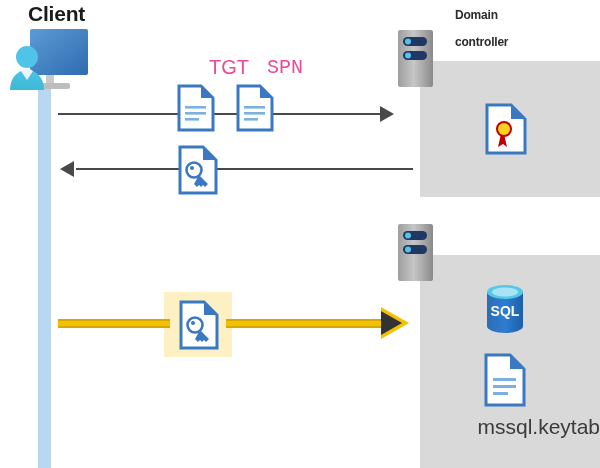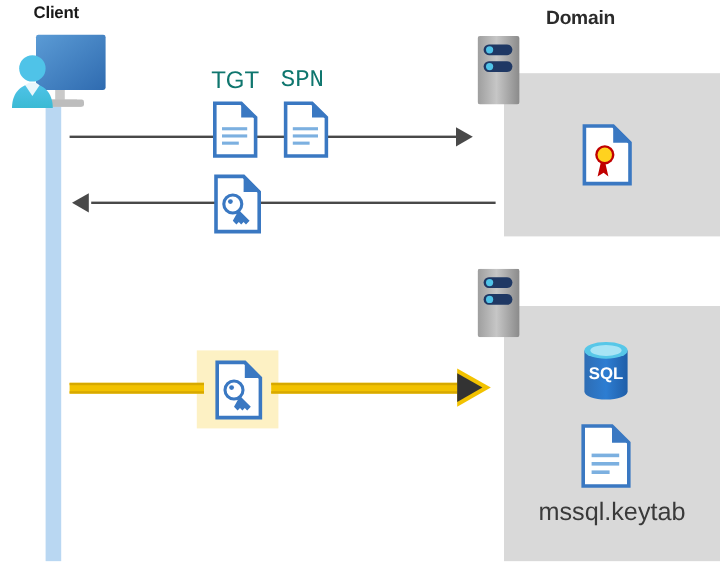--- a/index.html
+++ b/index.html
@@ -19,50 +19,51 @@
   
   .title {
     position: absolute;
     font-weight: bold;
     color: #2b2b2b;
     letter-spacing: -0.2px;
   }
   #client-title {
     left: 28px;
     top: 2px;
-    font-size: 14px;
+    font-size: 21px;
     color: #1a1a1a;
   }
   #dc-title {
     left: 455px;
     top: 2px;
-    font-size: 16px;
+    font-size: 12px;
     line-height: 27px;
     width: 145px;
   }
   #linux-title {
     left: 455px;
     top: 225px;
     font-size: 20px;
     line-height: 27px;
     width: 145px;
   }
   .flow-label {
     position: absolute;
     font-size: 20px;
-    color: #0f766e;
+    color: #ec4899;
+    margin-left: 33px;
   }
   #label-tgt { left: 176px; top: 56px; }
   #label-spn { left: 234px; top: 56px; font-family: Liberation Mono, monospace; }
   #keytab-label {
     position: absolute;
     left: 420px;
     top: 415px;
     width: 180px;
-    text-align: center;
+    text-align: right;
     font-size: 21px;
     color: #3a3a3a;
   }
 
   
   .panel {
     position: absolute;
     background: #d9d9d9;
   }
   #dc-panel   { left: 420px; top: 61px;  width: 180px; height: 136px; }
@@ -312,18 +313,19 @@
     <path d="M26 2 l14 14 h-14 z" fill="#3a78c2"></path>
     <rect x="9" y="25" width="23" height="3" fill="#7cb0e0"></rect>
     <rect x="9" y="32" width="23" height="3" fill="#7cb0e0"></rect>
     <rect x="9" y="39" width="15" height="3" fill="#7cb0e0"></rect>
   </svg>
 
   <div class="title" id="client-title">Client</div>
 
   <div class="title" id="dc-title">
     <div>Domain</div>
+    <div>controller</div>
   </div>
 
 
   <div id="keytab-label">mssql.keytab</div>
 
 </div>
 
 </body></html>

